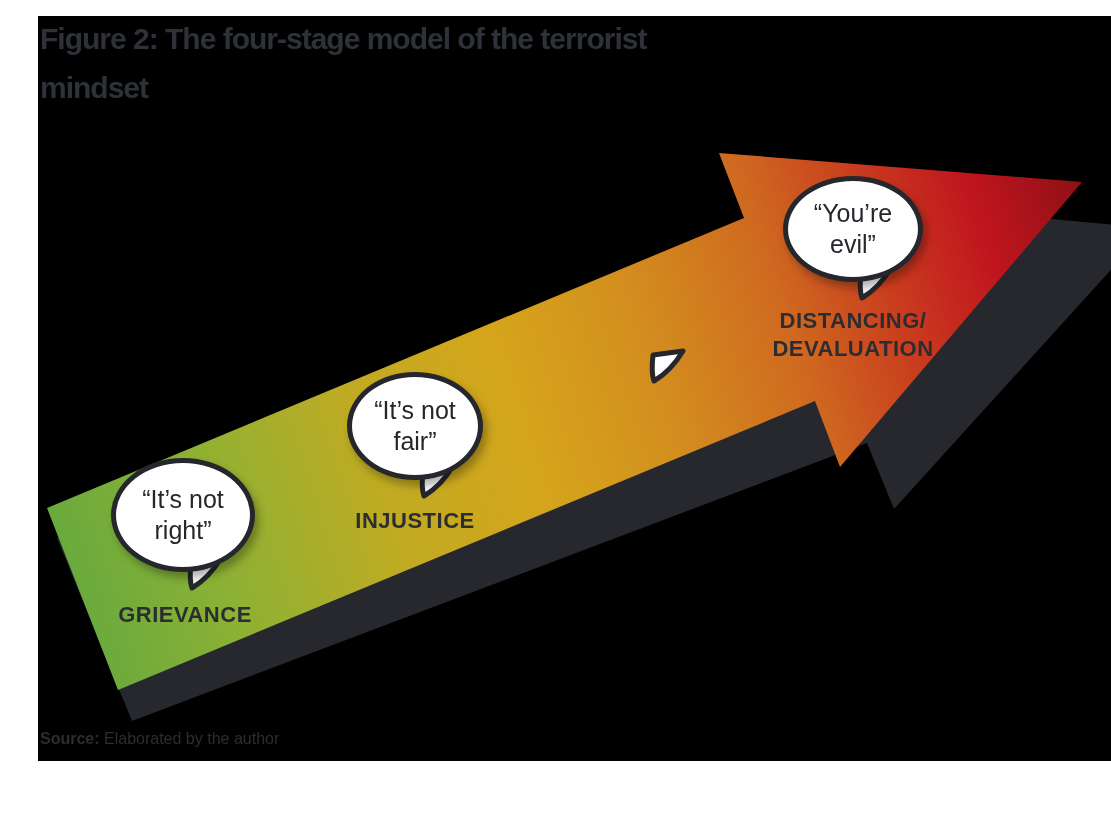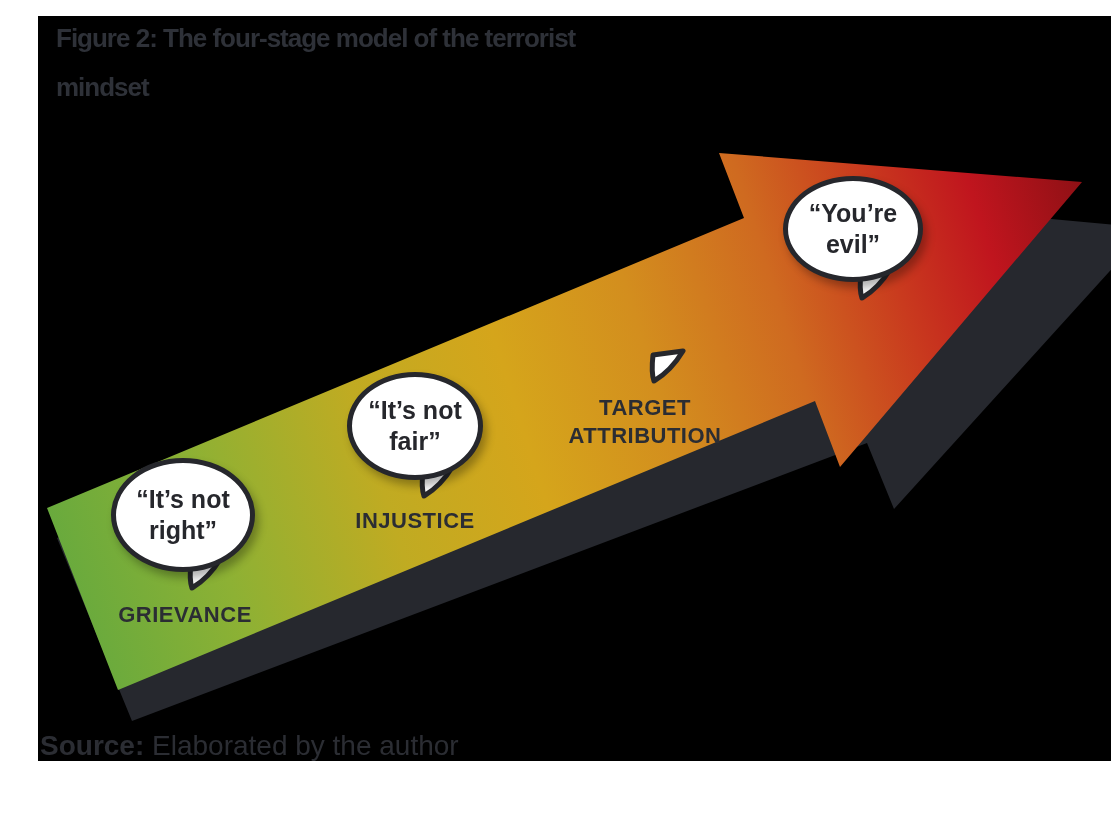--- a/index.html
+++ b/index.html
@@ -7,53 +7,53 @@
     position:relative;width:1111px;height:823px;overflow:hidden;
     background:var(--page-bg,#ffffff);
     font-family:"Liberation Sans",sans-serif;
   }
   .figure-bg{
     position:absolute;left:38px;top:16px;width:1073px;height:745px;
     background:var(--figure-bg,#000000);
   }
   .arrow-layer{position:absolute;left:0;top:0;}
   .figure-title{
-    position:absolute;left:56px;top:14px;width:1010px;
-    font-size:26px;line-height:49px;font-weight:700;letter-spacing:-1px;
+    position:absolute;left:40px;top:14px;width:1010px;
+    font-size:30px;line-height:49px;font-weight:700;letter-spacing:-1px;
     color:var(--title-color,#2e3138);
     white-space:pre-line;margin:0;
   }
   .bubble{
     position:absolute;box-sizing:border-box;
     background:#ffffff;
     border:5px solid var(--bubble-border,#26272c);
     border-radius:50%;
     display:flex;align-items:center;justify-content:center;text-align:center;
-    font-weight:700;font-size:25px;line-height:31px;
+    font-weight:400;font-size:25px;line-height:31px;
     color:var(--bubble-border,#26272c);
     white-space:pre-line;
     box-shadow:4px 6px 9px rgba(0,0,0,0.30);
   }
   .bubble.b1{left:111px;top:458px;width:144px;height:114px;}
   .bubble.b2{left:347px;top:372px;width:136px;height:108px;}
   .bubble.b3{left:575px;top:261px;width:140px;height:104px;}
   .bubble.b4{left:783px;top:176px;width:140px;height:106px;}
   .stage-label{
     position:absolute;
     font-weight:700;font-size:22px;line-height:28px;letter-spacing:0.5px;
     color:var(--text-dark,#2b2d33);
     text-align:center;white-space:pre-line;
   }
   .stage-label.l1{left:85px;top:601px;width:200px;}
   .stage-label.l2{left:315px;top:507px;width:200px;}
   .stage-label.l3{left:545px;top:394px;width:200px;}
   .stage-label.l4{left:743px;top:307px;width:220px;}
   .source-line{
     position:absolute;left:40px;top:730px;
-    font-size:28px;color:var(--text-dark,#2b2d33);
+    font-size:16px;color:var(--text-dark,#2b2d33);
   }
   .source-line .src-label{font-weight:700;}
 </style>
 </head>
 <body>
 
 <div class="page">
 
   <div class="figure-bg"></div>
 
@@ -86,20 +86,20 @@
 
   <div class="bubble b1">“It’s not
 right”</div>
   <div class="bubble b2">“It’s not
 fair”</div>
   <div class="bubble b4">“You’re
 evil”</div>
 
   <div class="stage-label l2">INJUSTICE</div>
   <div class="stage-label l1">GRIEVANCE</div>
-  <div class="stage-label l3">TARGET
-ATTRIBUTION</div>
+  <div class="stage-label l4">DISTANCING/
+DEVALUATION</div>
 
   <div class="source-line">
     <span class="src-label">Source:</span><span> Elaborated by the author</span>
   </div>
 
 </div>
 
 </body></html>

